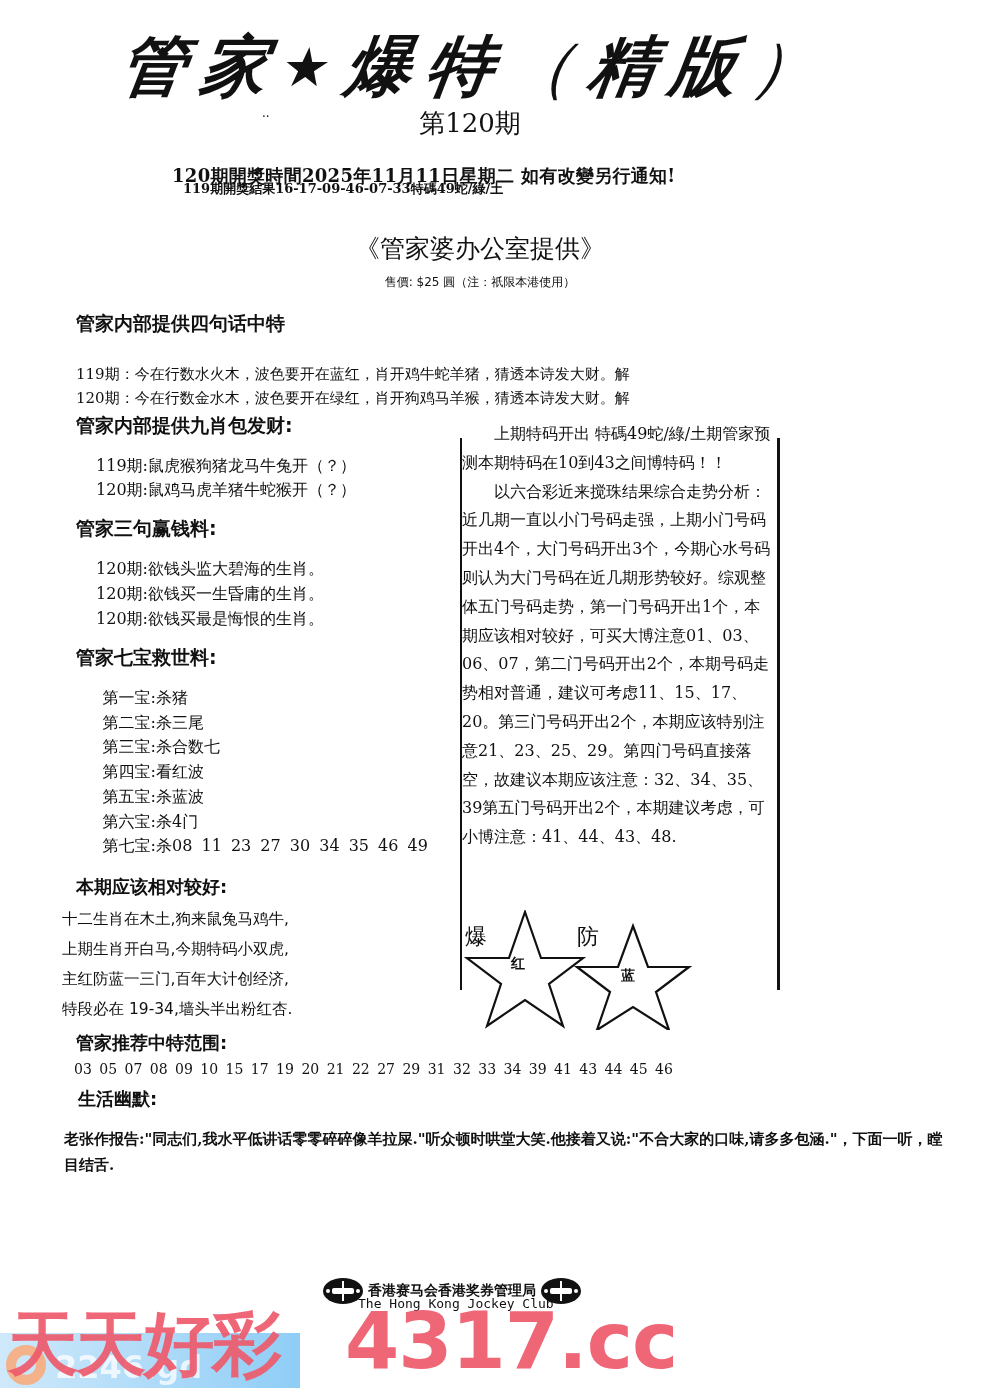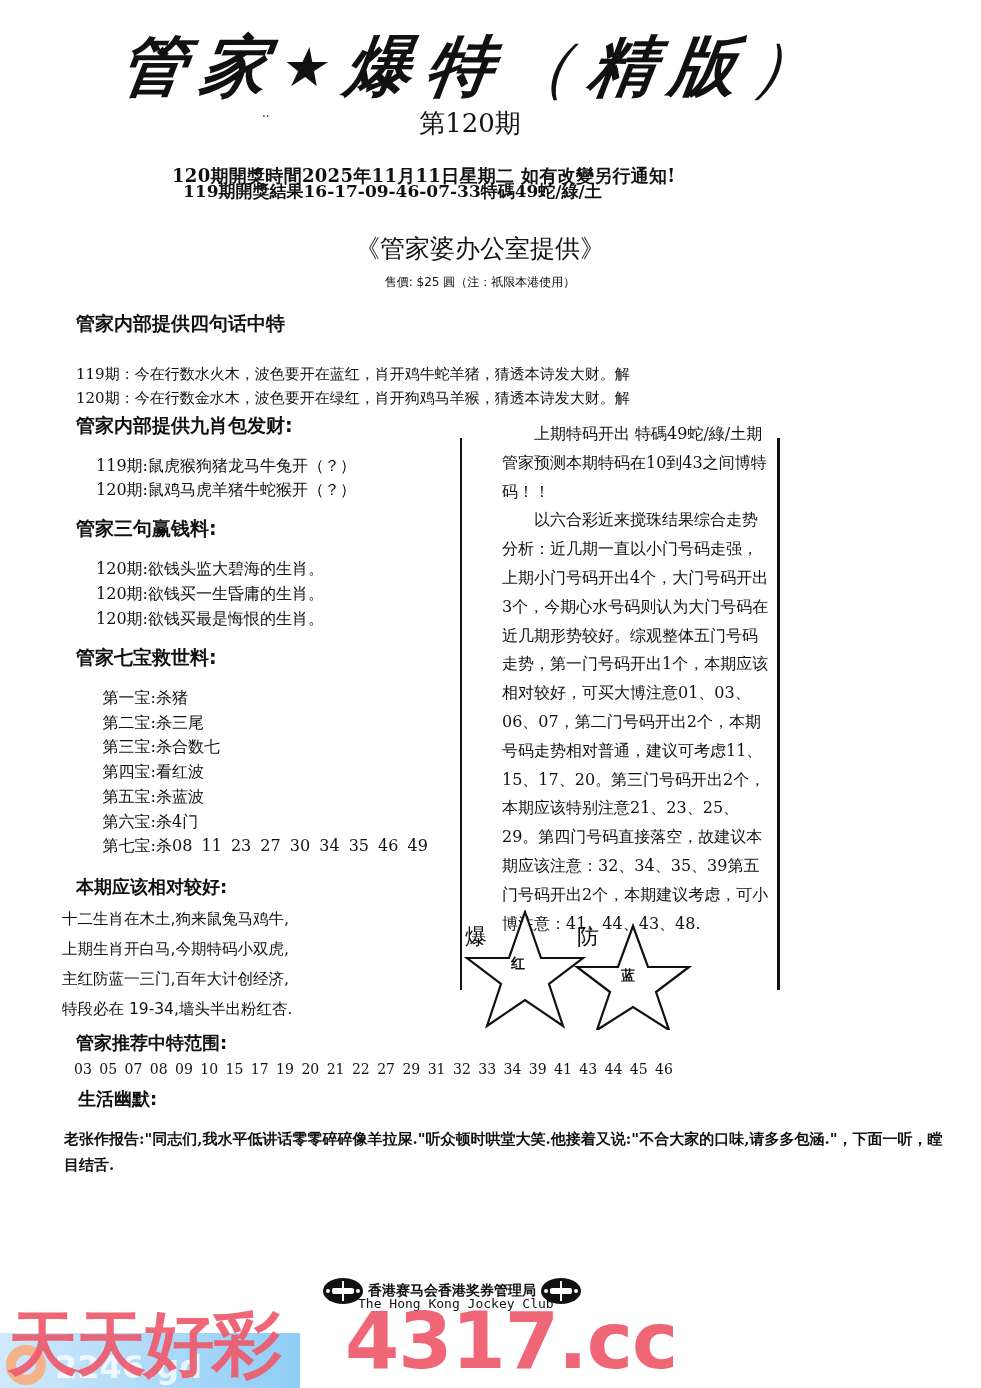--- a/index.html
+++ b/index.html
@@ -6,21 +6,21 @@
   html, body { width:981px; height:1388px; background:#fff; overflow:hidden; }
   body { position:relative; font-family:"DejaVu Serif", "Liberation Serif", serif; color:#111; }
   .abs { position:absolute; }
 
   .masthead { left:120px; top:22px; width:700px; height:90px; display:flex; align-items:center; justify-content:space-between;
     font-family:"DejaVu Sans", sans-serif; font-weight:bold; font-size:66px; font-style:italic; letter-spacing:2px; transform:skewX(-8deg); }
   .masthead span { display:inline-block; }
   .issue { left:0; width:920px; top:106px; text-align:center; font-size:26px; padding-left:20px; }
   .dots { left:262px; top:110px; font-size:12px; }
   .line1 { left:172px; top:147px; font-size:18px; font-weight:bold; letter-spacing:0.3px;margin-top:17px; }
-  .line2 { left:183px; top:180px; font-size:17px; font-weight:bold;text-align:center; }
+  .line2 { left:183px; top:180px; font-size:13px; font-weight:bold;text-align:center; }
   .provider { left:0; width:960px; top:232px; text-align:center; font-family:"DejaVu Sans", sans-serif; font-size:25px; }
   .price { left:0; width:960px; top:274px; text-align:center; font-family:"DejaVu Sans", sans-serif; font-size:12px; }
 
   .h2 { font-family:"DejaVu Sans", sans-serif; font-size:19px; font-weight:bold; }
   .txt { font-size:15px; line-height:24px; }
   .txt13 { font-size:16px; line-height:24px;text-align:right; }
 
   .sec1-title { left:76px; top:311px; }
   .sec1-body { left:76px; top:362px; }
   .sec2-title { left:76px; top:413px; }
@@ -34,21 +34,21 @@
   .sec6-title { left:76px; top:1031px; font-size:18px; }
   .sec6-nums { left:74px; top:1061px; font-size:14px; word-spacing:3px; }
   .sec7-title { left:78px; top:1087px; font-size:18px; }
   .sec7-body { left:64px; top:1126px; width:880px; font-size:15px; font-weight:bold; line-height:26px; }
 
   .row { display:flex; white-space:nowrap; }
   .row .lbl { width:68px; }
 
   .box { left:460px; top:438px; width:320px; height:552px; border-left:2px solid #111; border-right:3px solid #111; }
   .box-text { left:462px; top:420px; width:310px; font-size:16px; line-height:28.8px; }
-  .box-text p { text-indent:2em;padding-left:40px; }
+  .box-text p { text-indent:2em; }
   .stars { left:455px; top:910px; width:340px; height:120px; }
   .star-lbl { font-family:"DejaVu Sans", sans-serif; font-size:22px; }
 
   .footer-logo { left:322px; top:1252px; display:flex; align-items:center; gap:4px; font-family:"DejaVu Sans", sans-serif; font-weight:bold; font-size:14px;margin-top:25px; }
   .jc-icon { width:42px; height:28px; }
   .club { left:358px; top:1296px; font-family:"DejaVu Sans Mono", monospace; font-size:13px; }
 
   .promo-band { left:0; top:1333px; width:300px; height:55px; background:linear-gradient(90deg,#cfe9fb,#8fcdf6); }
   .promo-circle { left:6px; top:1345px; width:40px; height:40px; border-radius:50%; border:10px solid #f4b28a; }
   .promo-ghost { left:55px; top:1348px; font-family:"DejaVu Sans", sans-serif; font-weight:bold; font-size:32px; color:rgba(255,255,255,0.75); }

